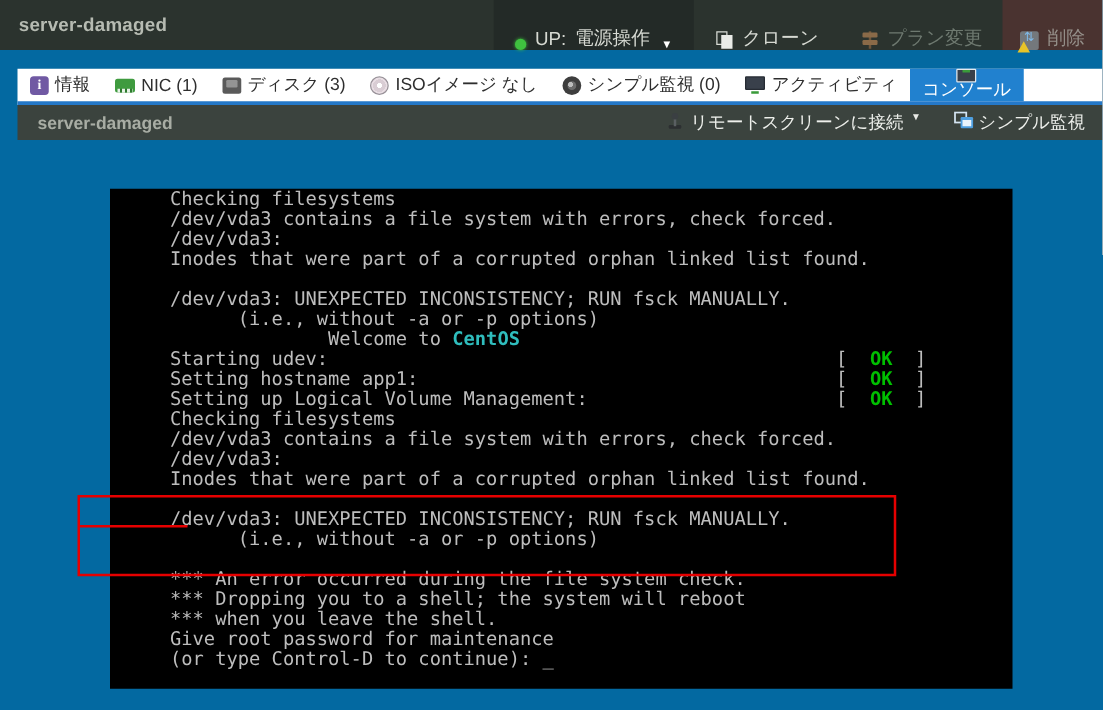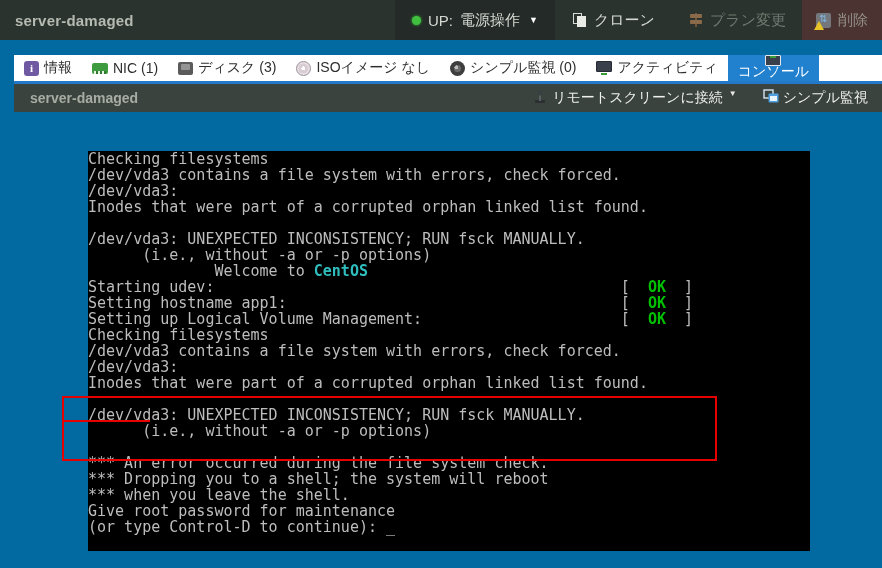--- a/index.html
+++ b/index.html
@@ -11,21 +11,21 @@
   *{box-sizing:border-box; margin:0; padding:0;}
   html,body{background:#fff;}
   body{font-family:"Liberation Sans","DejaVu Sans",sans-serif;}
   .page{position:relative; width:882px; height:568px; background:#0369a1; overflow:hidden;}
 
   
   .hdr{position:absolute; left:0; top:0; width:882px; height:40px;
        background:var(--header-bg); display:flex; align-items:center; justify-content:space-between;}
   .hdr-title{padding-left:15px; font-size:15px; font-weight:bold; color:#b6bbb2; letter-spacing:.2px;}
   .hdr-right{display:flex; align-items:stretch; height:40px;}
-  .hdr-btn{display:flex; align-items:center; gap:7px; font-size:15px; color:#d6d9d2; cursor:pointer;}
+  .hdr-btn{display:flex; align-items:flex-end; gap:7px; font-size:15px; color:#d6d9d2; cursor:pointer;}
   .power{background:var(--power-bg); padding:0 17px;}
   .dot{width:9px; height:9px; border-radius:50%; background:var(--up-green); box-shadow:0 0 3px var(--up-green);}
   .caret{font-size:9px; color:#fff; margin-left:2px;}
   .clone{padding:0 18px;}
   .plan{padding:0 16px; color:#6e7970;}
   .del{background:var(--delete-bg); padding:0 14px; color:#95908a;}
 
   
   .ic-clone{position:relative; width:14px; height:15px; display:inline-block;}
   .ic-clone i{position:absolute; display:block; width:9px; height:11px;}
@@ -71,21 +71,21 @@
           background:var(--subheader-bg); display:flex; align-items:center; justify-content:space-between;}
   .sub-title{padding-left:16px; font-size:14px; font-weight:bold; color:#a8ada4;}
   .sub-right{display:flex; align-items:center; gap:26px; padding-right:14px;}
   .sub-btn{display:flex; align-items:flex-start; gap:4px; font-size:14px; color:#eef0ec; cursor:pointer;}
   .sub-btn .caret{font-size:8px; color:#e9eae6;}
 
   
   .term{position:absolute; left:88px; top:151px; width:722px; height:400px; background:#000;
         font-family:"DejaVu Sans Mono","Liberation Mono",monospace; font-size:15px; line-height:16px;
         color:#bdbdbd; cursor:text; overflow:hidden;}
-  .tline{height:16px; white-space:pre;}
+  .tline{height:16px; white-space:pre;margin-left:48px;}
   .c-cyan{color:var(--centos-cyan); font-weight:bold;}
   .c-green{color:var(--ok-green); font-weight:bold;}
   .c-red{color:var(--fail-red); font-weight:bold;}
 
   
   .ann-box{position:absolute; left:62px; top:396px; width:655px; height:65px;
            border:2px solid var(--annotation-red); pointer-events:none;}
   .ann-line{position:absolute; left:63px; top:420px; width:87px; height:2px;
             background:var(--annotation-red); pointer-events:none;}
 </style>

